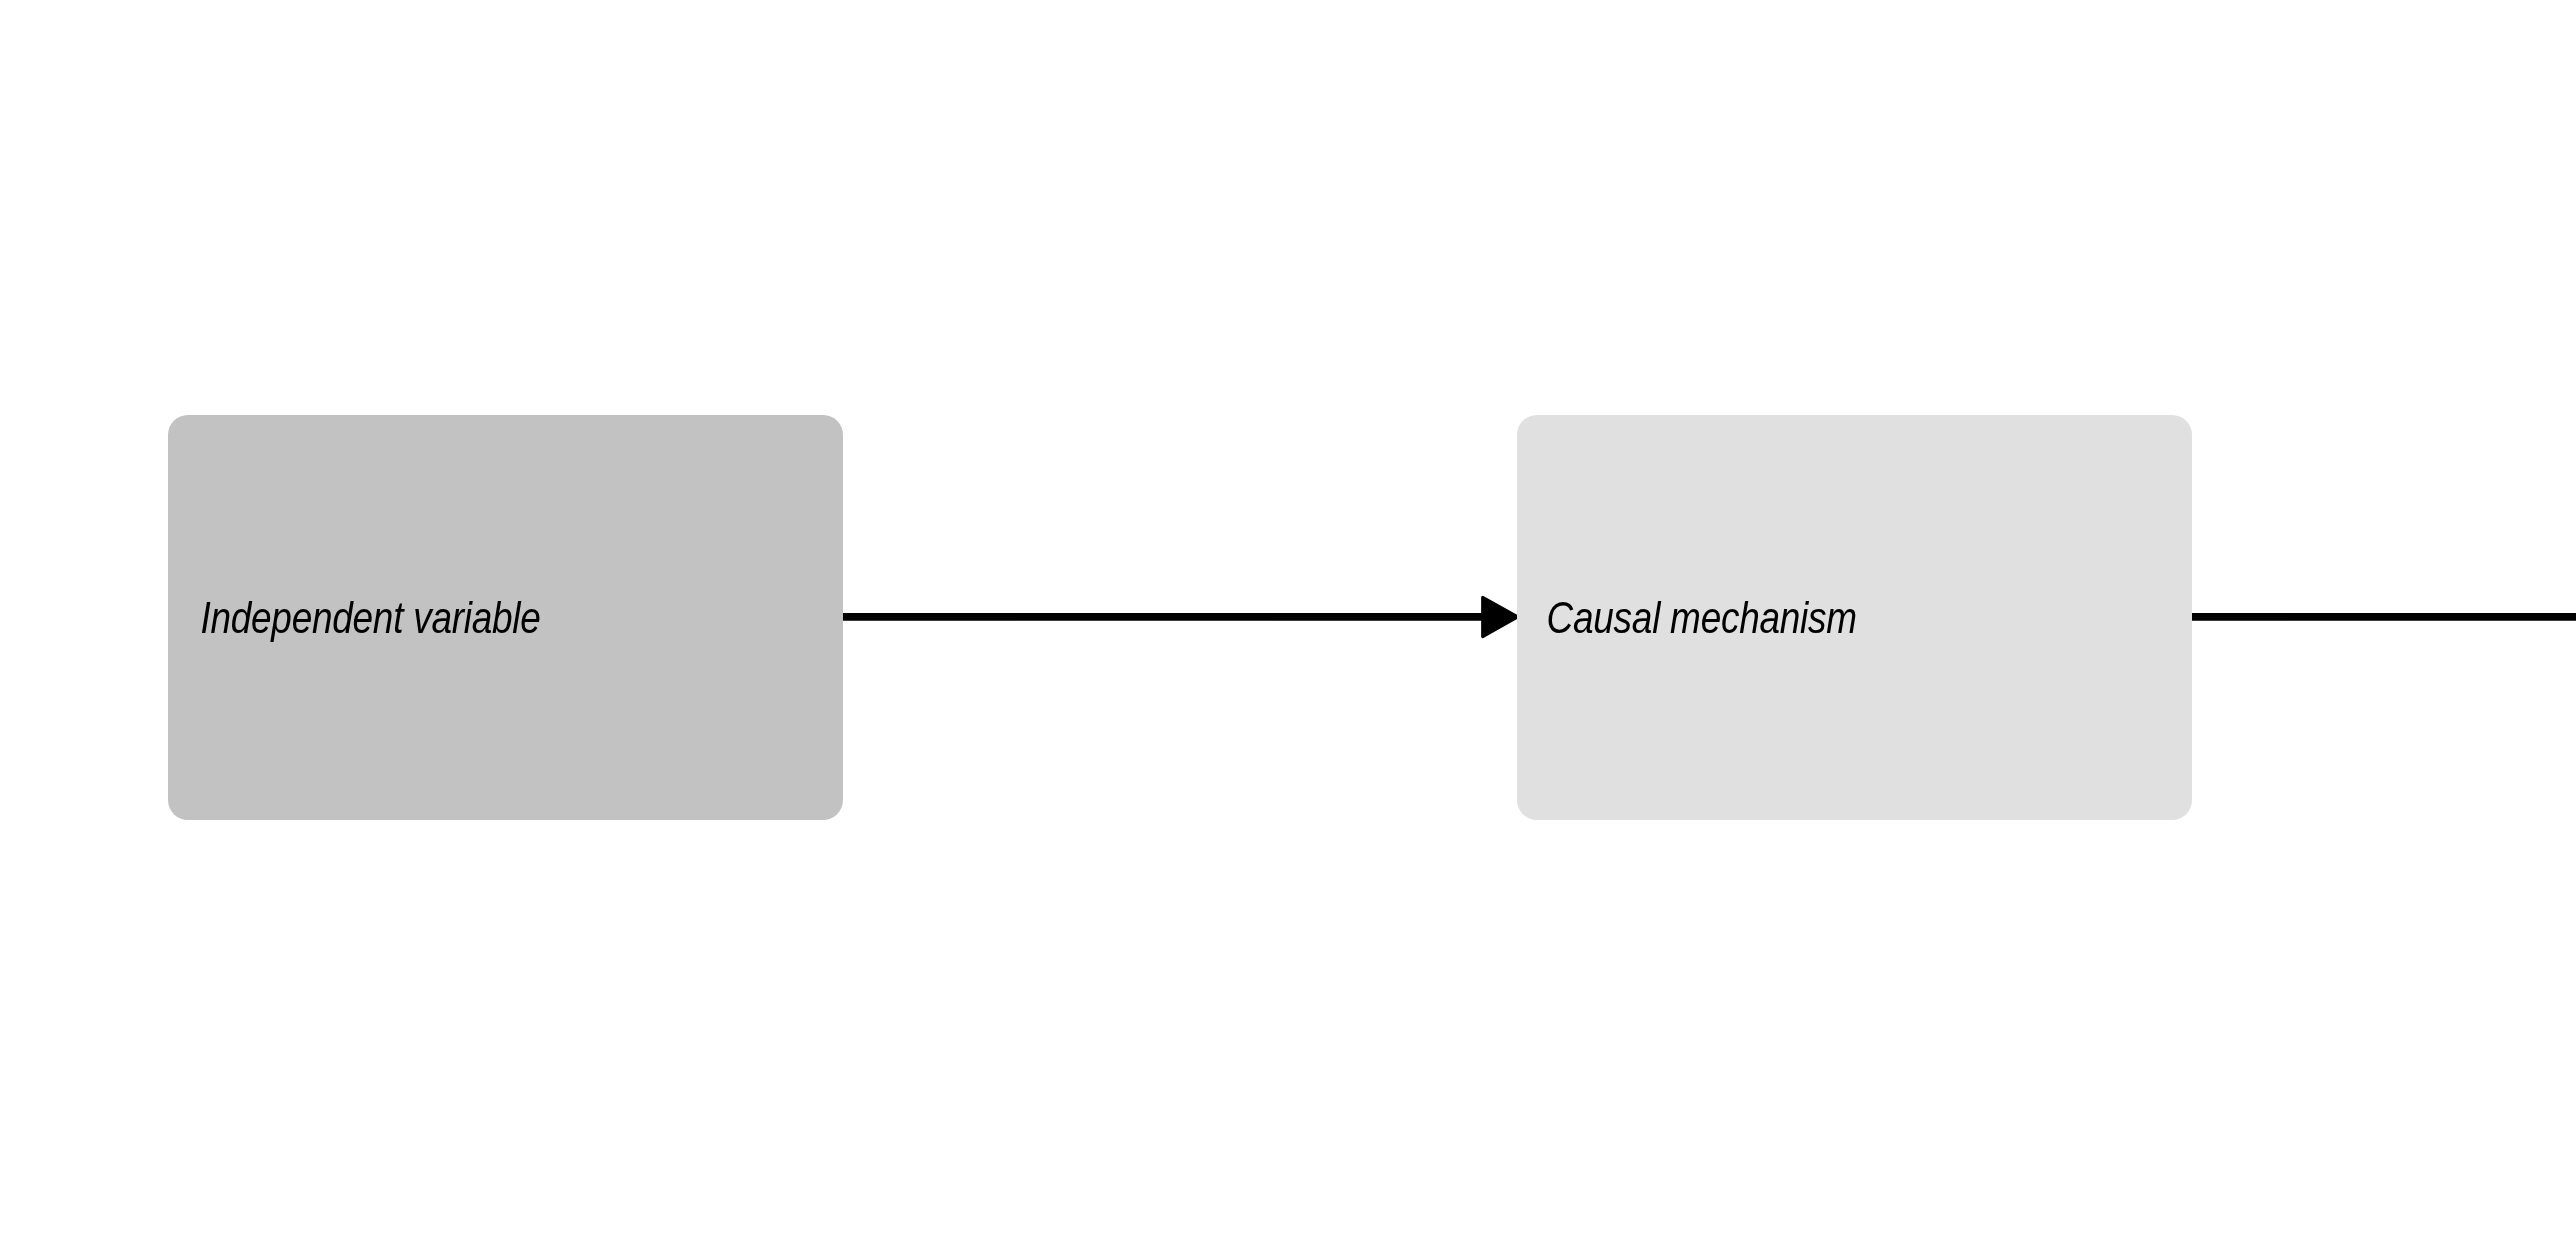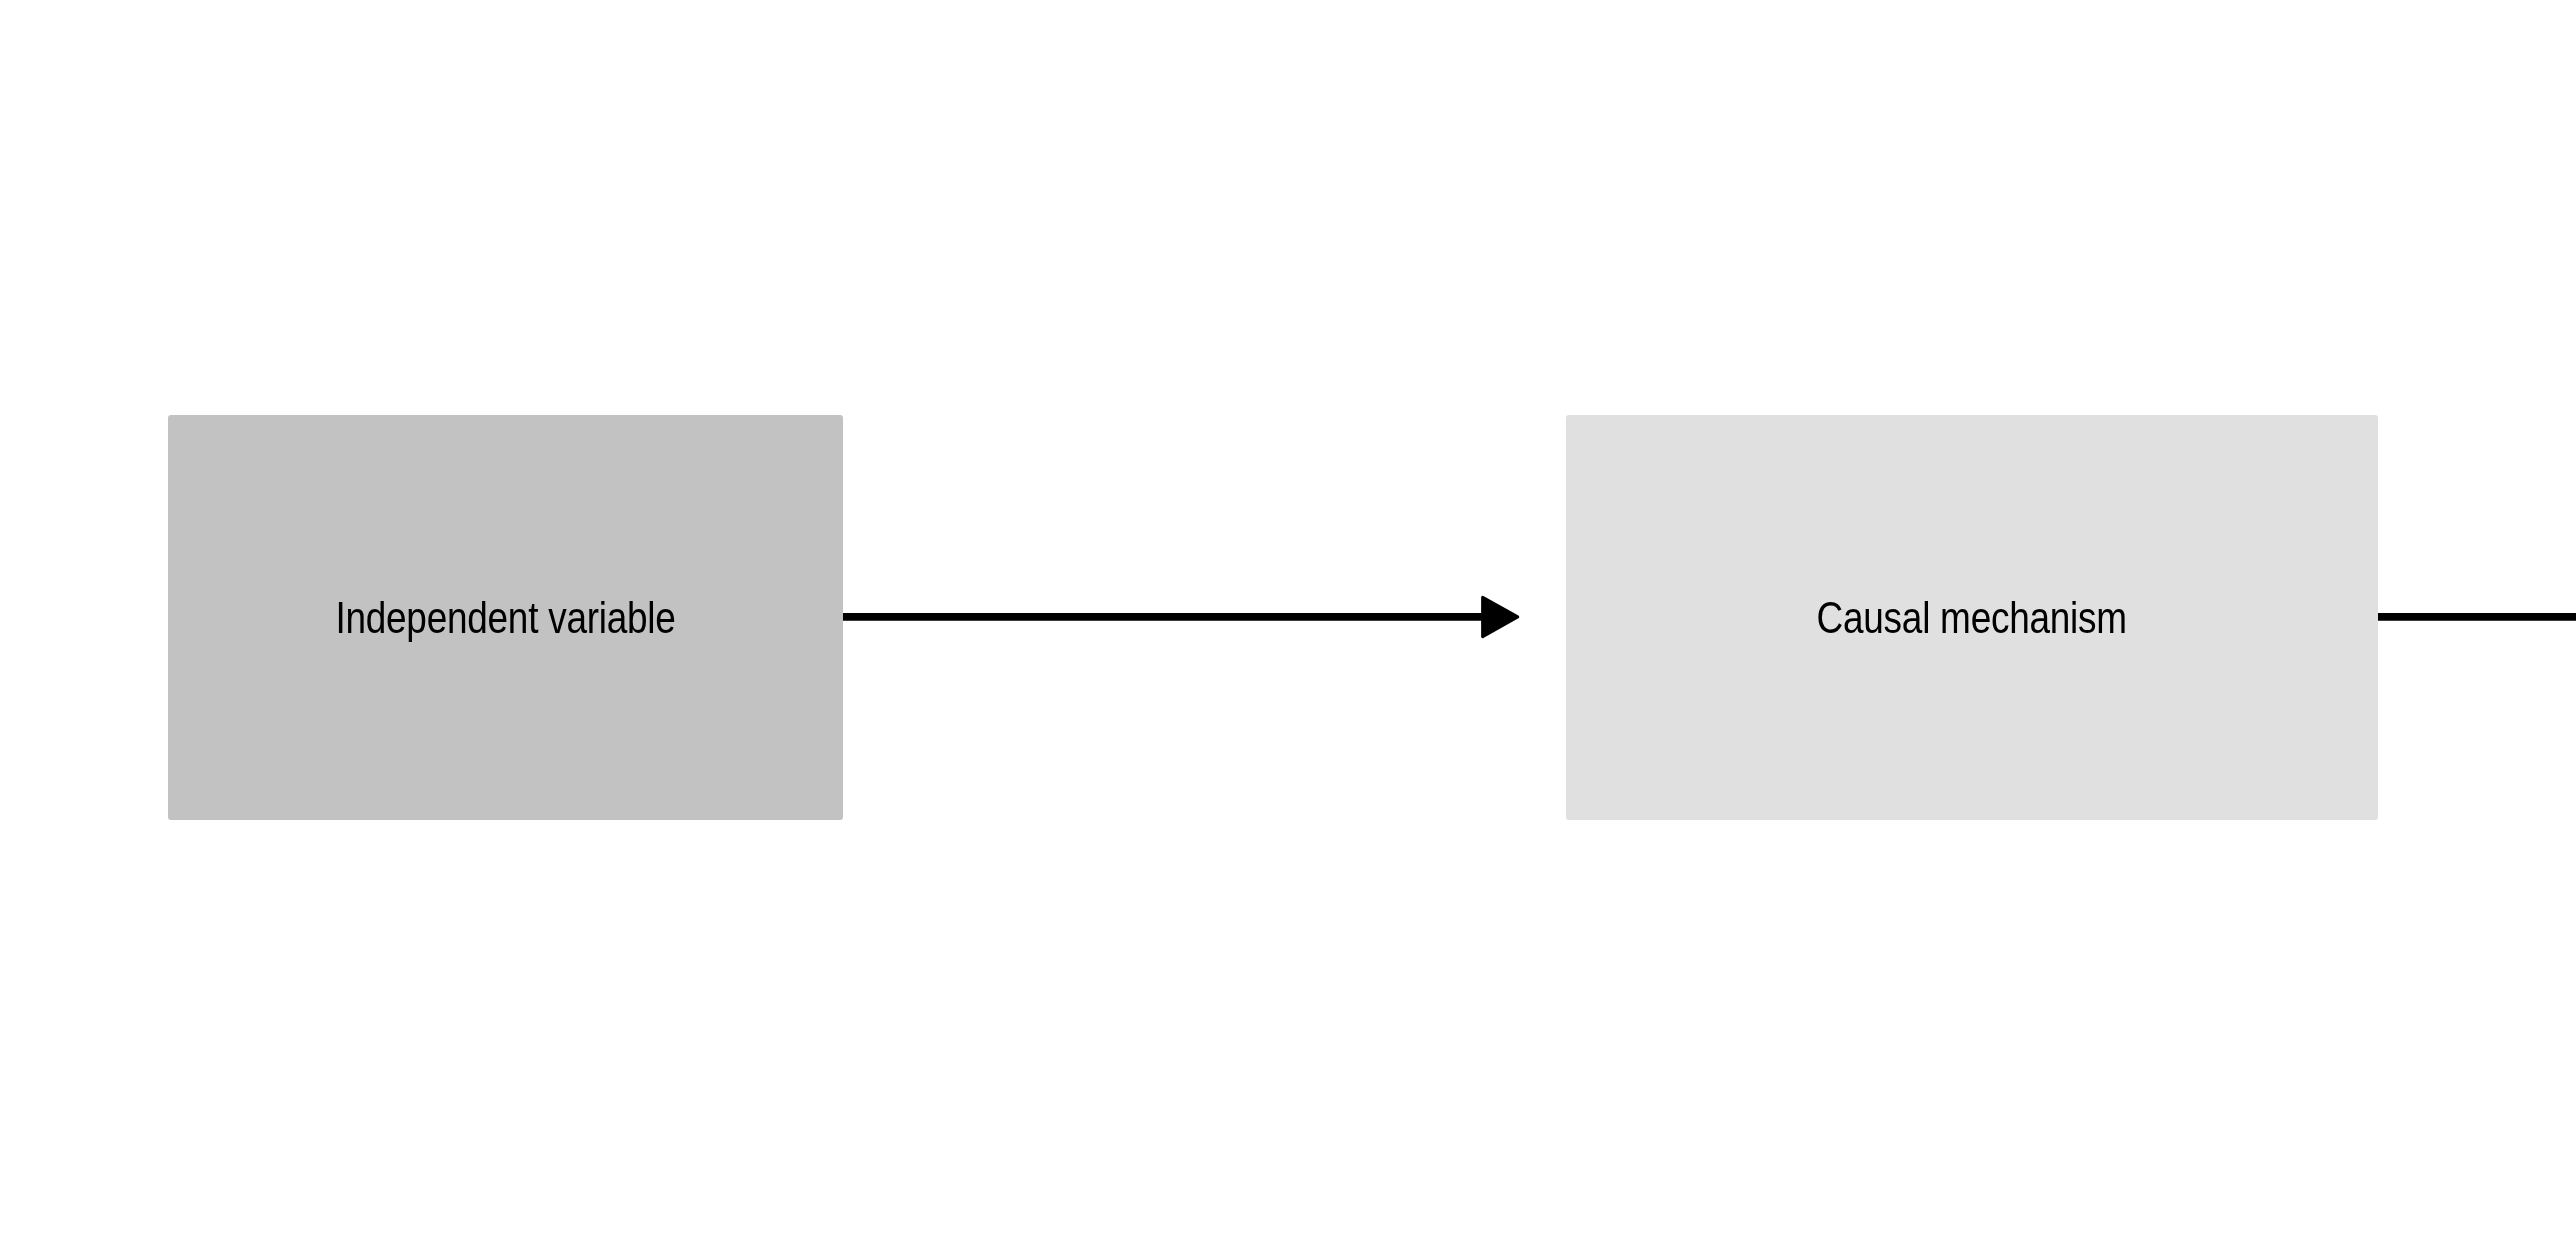--- a/index.html
+++ b/index.html
@@ -16,28 +16,28 @@
   #diagram-canvas {
     position: relative;
     width: 3709px;
     height: 1236px;
     background: #ffffff;
   }
   .flow-node {
     position: absolute;
     top: 415px;
     height: 405px;
-    border-radius: 3px;
+    border-radius: 20px;
     display: flex;
     align-items: center;
-    justify-content: center;
     box-sizing: border-box;
+    font-style: italic;
   }
   #node-independent-variable { left: 168px;  width: 675px; background: #c2c2c2; }
-  #node-causal-mechanism     { left: 1566px; width: 812px; background: #e0e0e0; }
+  #node-causal-mechanism     { left: 1517px; width: 675px; background: #e0e0e0; }
 
   .node-label {
     font-family: "Liberation Sans", sans-serif;
     font-size: 44px;
     font-weight: 400;
     font-stretch: condensed;
     color: #000000;
     line-height: 1;
     white-space: nowrap;
     letter-spacing: -0.3px;

